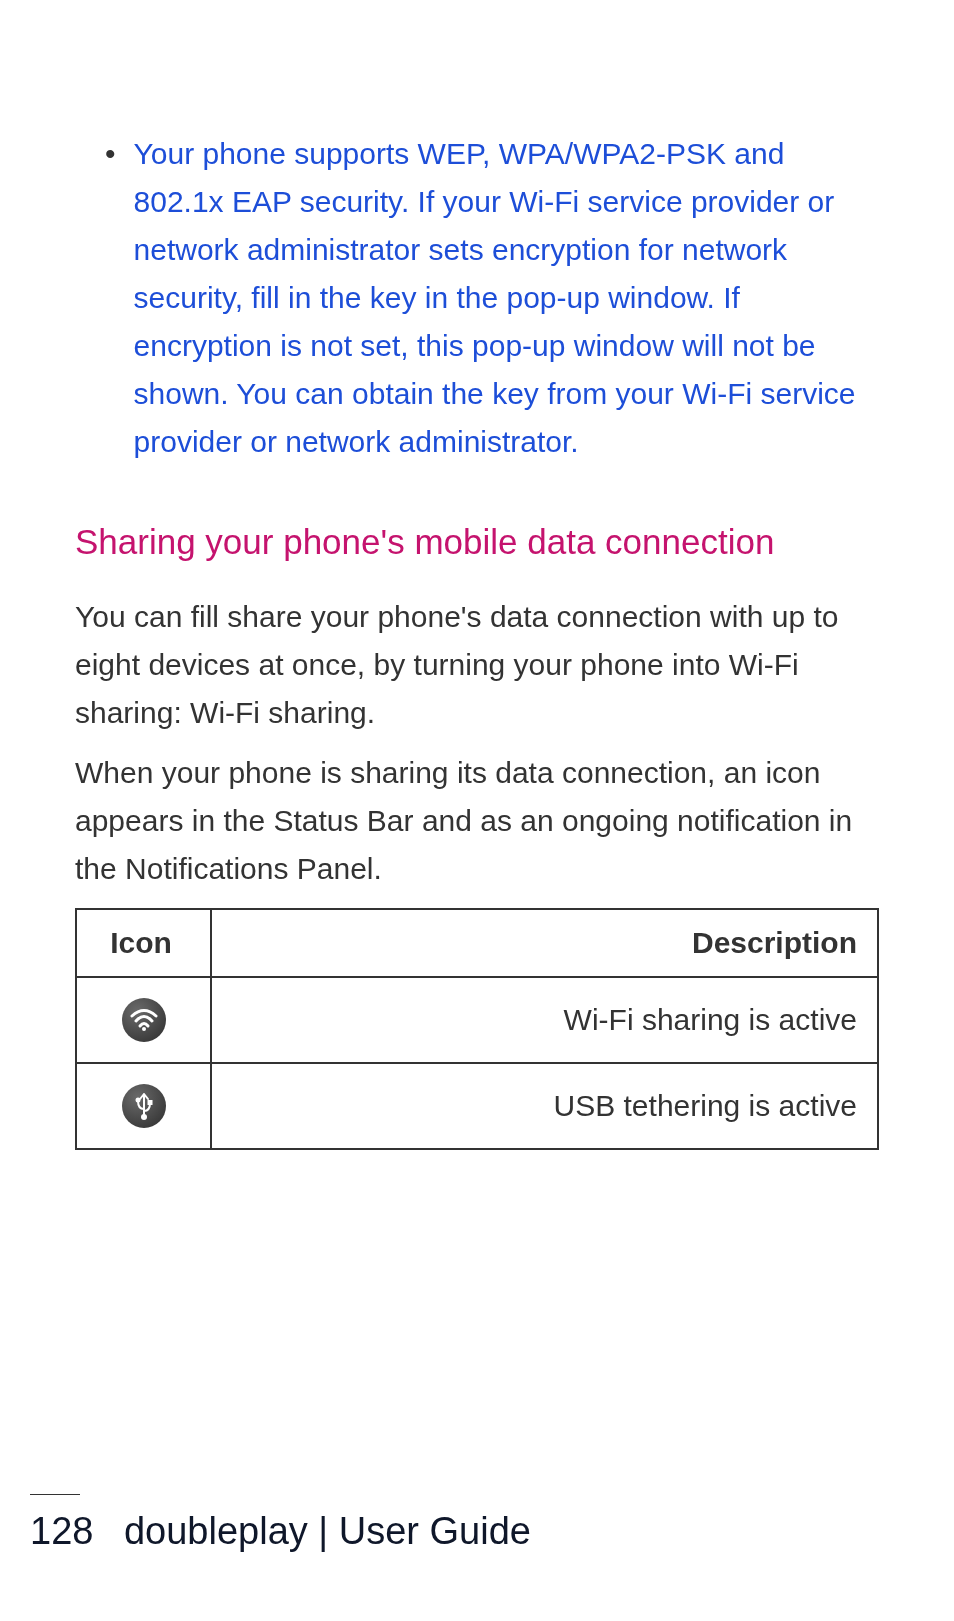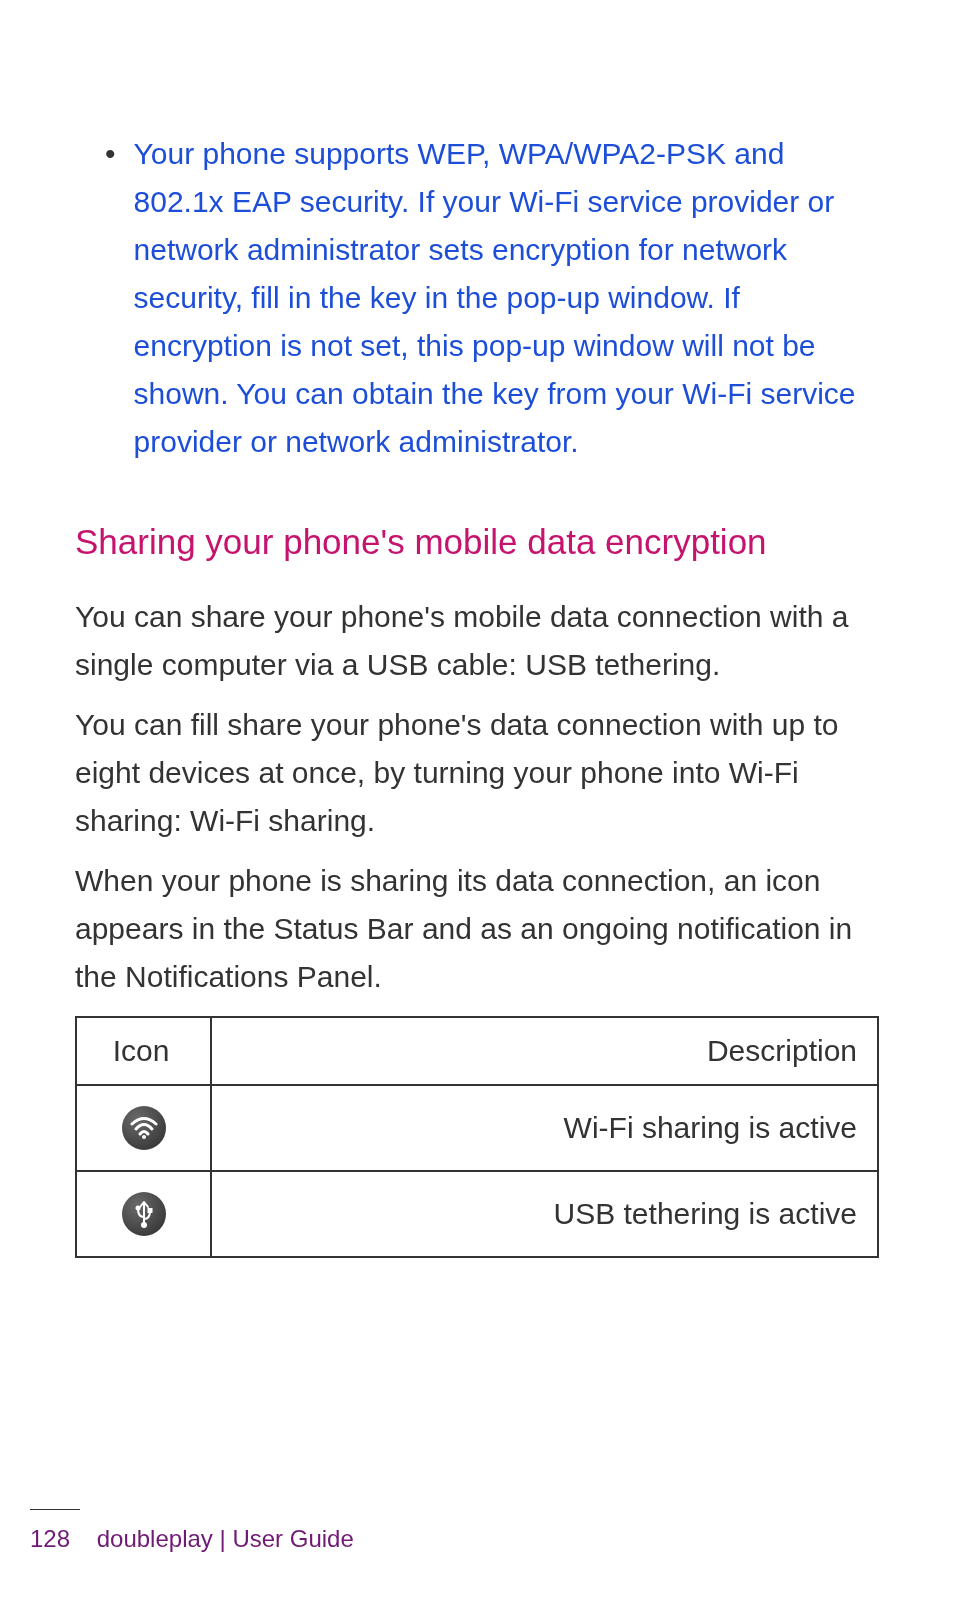--- a/index.html
+++ b/index.html
@@ -57,21 +57,21 @@
       margin-top: 15px;
     }
     th, td {
       border: 2px solid #333333;
       padding: 16px 20px;
       text-align: right;
       font-size: 30px;
       font-weight: 300;
     }
     th {
-      font-weight: 400;
+      font-weight: 700;
       padding-left: 15px;
     }
     th.icon-col {
       width: 135px;
       text-align: center;
     }
     td.icon-cell {
       text-align: center;
       padding: 20px 10px;
     }
@@ -90,42 +90,41 @@
       left: 0;
       right: 0;
       padding-left: 30px;
     }
     .footer-line {
       border-top: 1.5px solid #333333;
       width: 50px;
       margin-bottom: 15px;
     }
     .footer-text {
-      font-size: 24px;
-      color: #701a75;
+      font-size: 38px;
+      color: #0f172a;
       font-weight: 300;
     }
     .page-num {
       display: inline-block;
       margin-right: 20px;
     }
   </style>
 </head>
 <body>
 
 <div class="content">
 
   <div class="bullet-item">
     <span class="bullet">•</span>
     <span class="bullet-text">Your phone supports WEP, WPA/WPA2-PSK and 802.1x EAP security. If your Wi-Fi service provider or network administrator sets encryption for network security, fill in the key in the pop-up window. If encryption is not set, this pop-up window will not be shown. You can obtain the key from your Wi-Fi service provider or network administrator.</span>
   </div>
 
-  <h2 class="heading">Sharing your phone's mobile data encryption</h2>
+  <h2 class="heading">Sharing your phone's mobile data connection</h2>
 
-  <p class="paragraph">You can share your phone's mobile data connection with a single computer via a USB cable: USB tethering.</p>
   <p class="paragraph">You can fill share your phone's data connection with up to eight devices at once, by turning your phone into Wi-Fi sharing: Wi-Fi sharing.</p>
   <p class="paragraph">When your phone is sharing its data connection, an icon appears in the Status Bar and as an ongoing notification in the Notifications Panel.</p>
 
   <table>
     <thead>
       <tr>
         <th class="icon-col">Icon</th>
         <th>Description</th>
       </tr>
     </thead>

